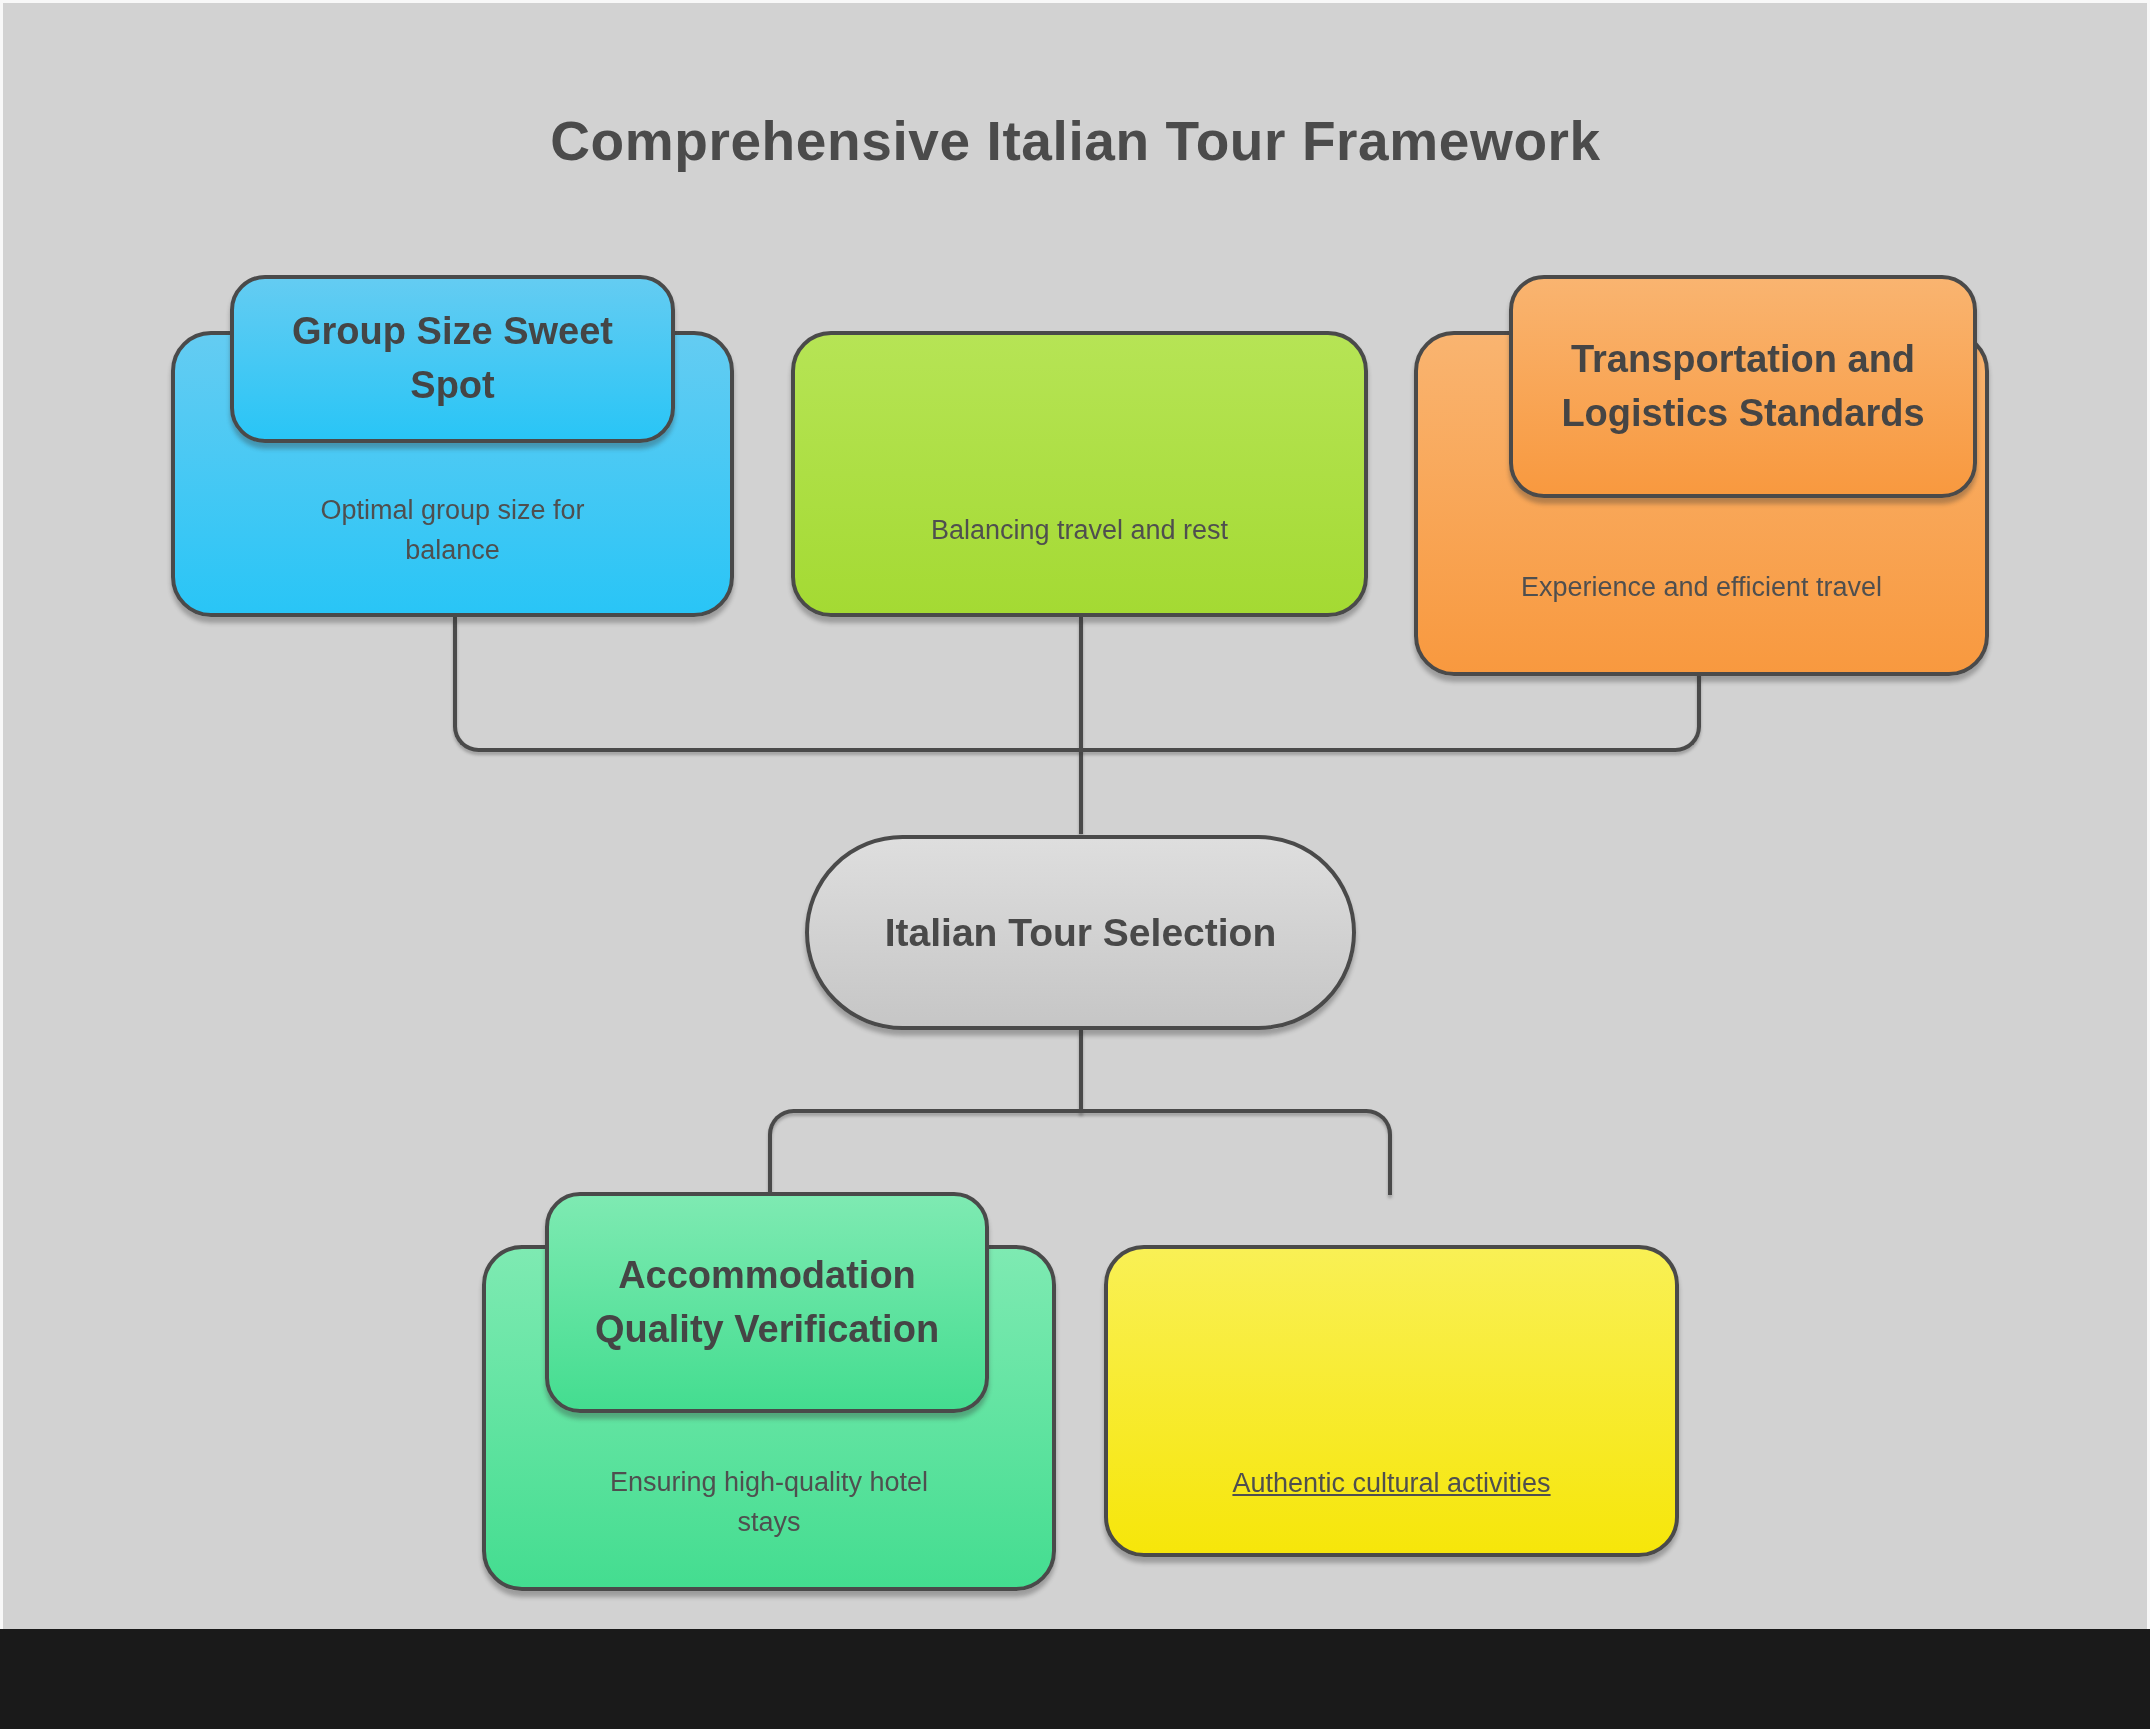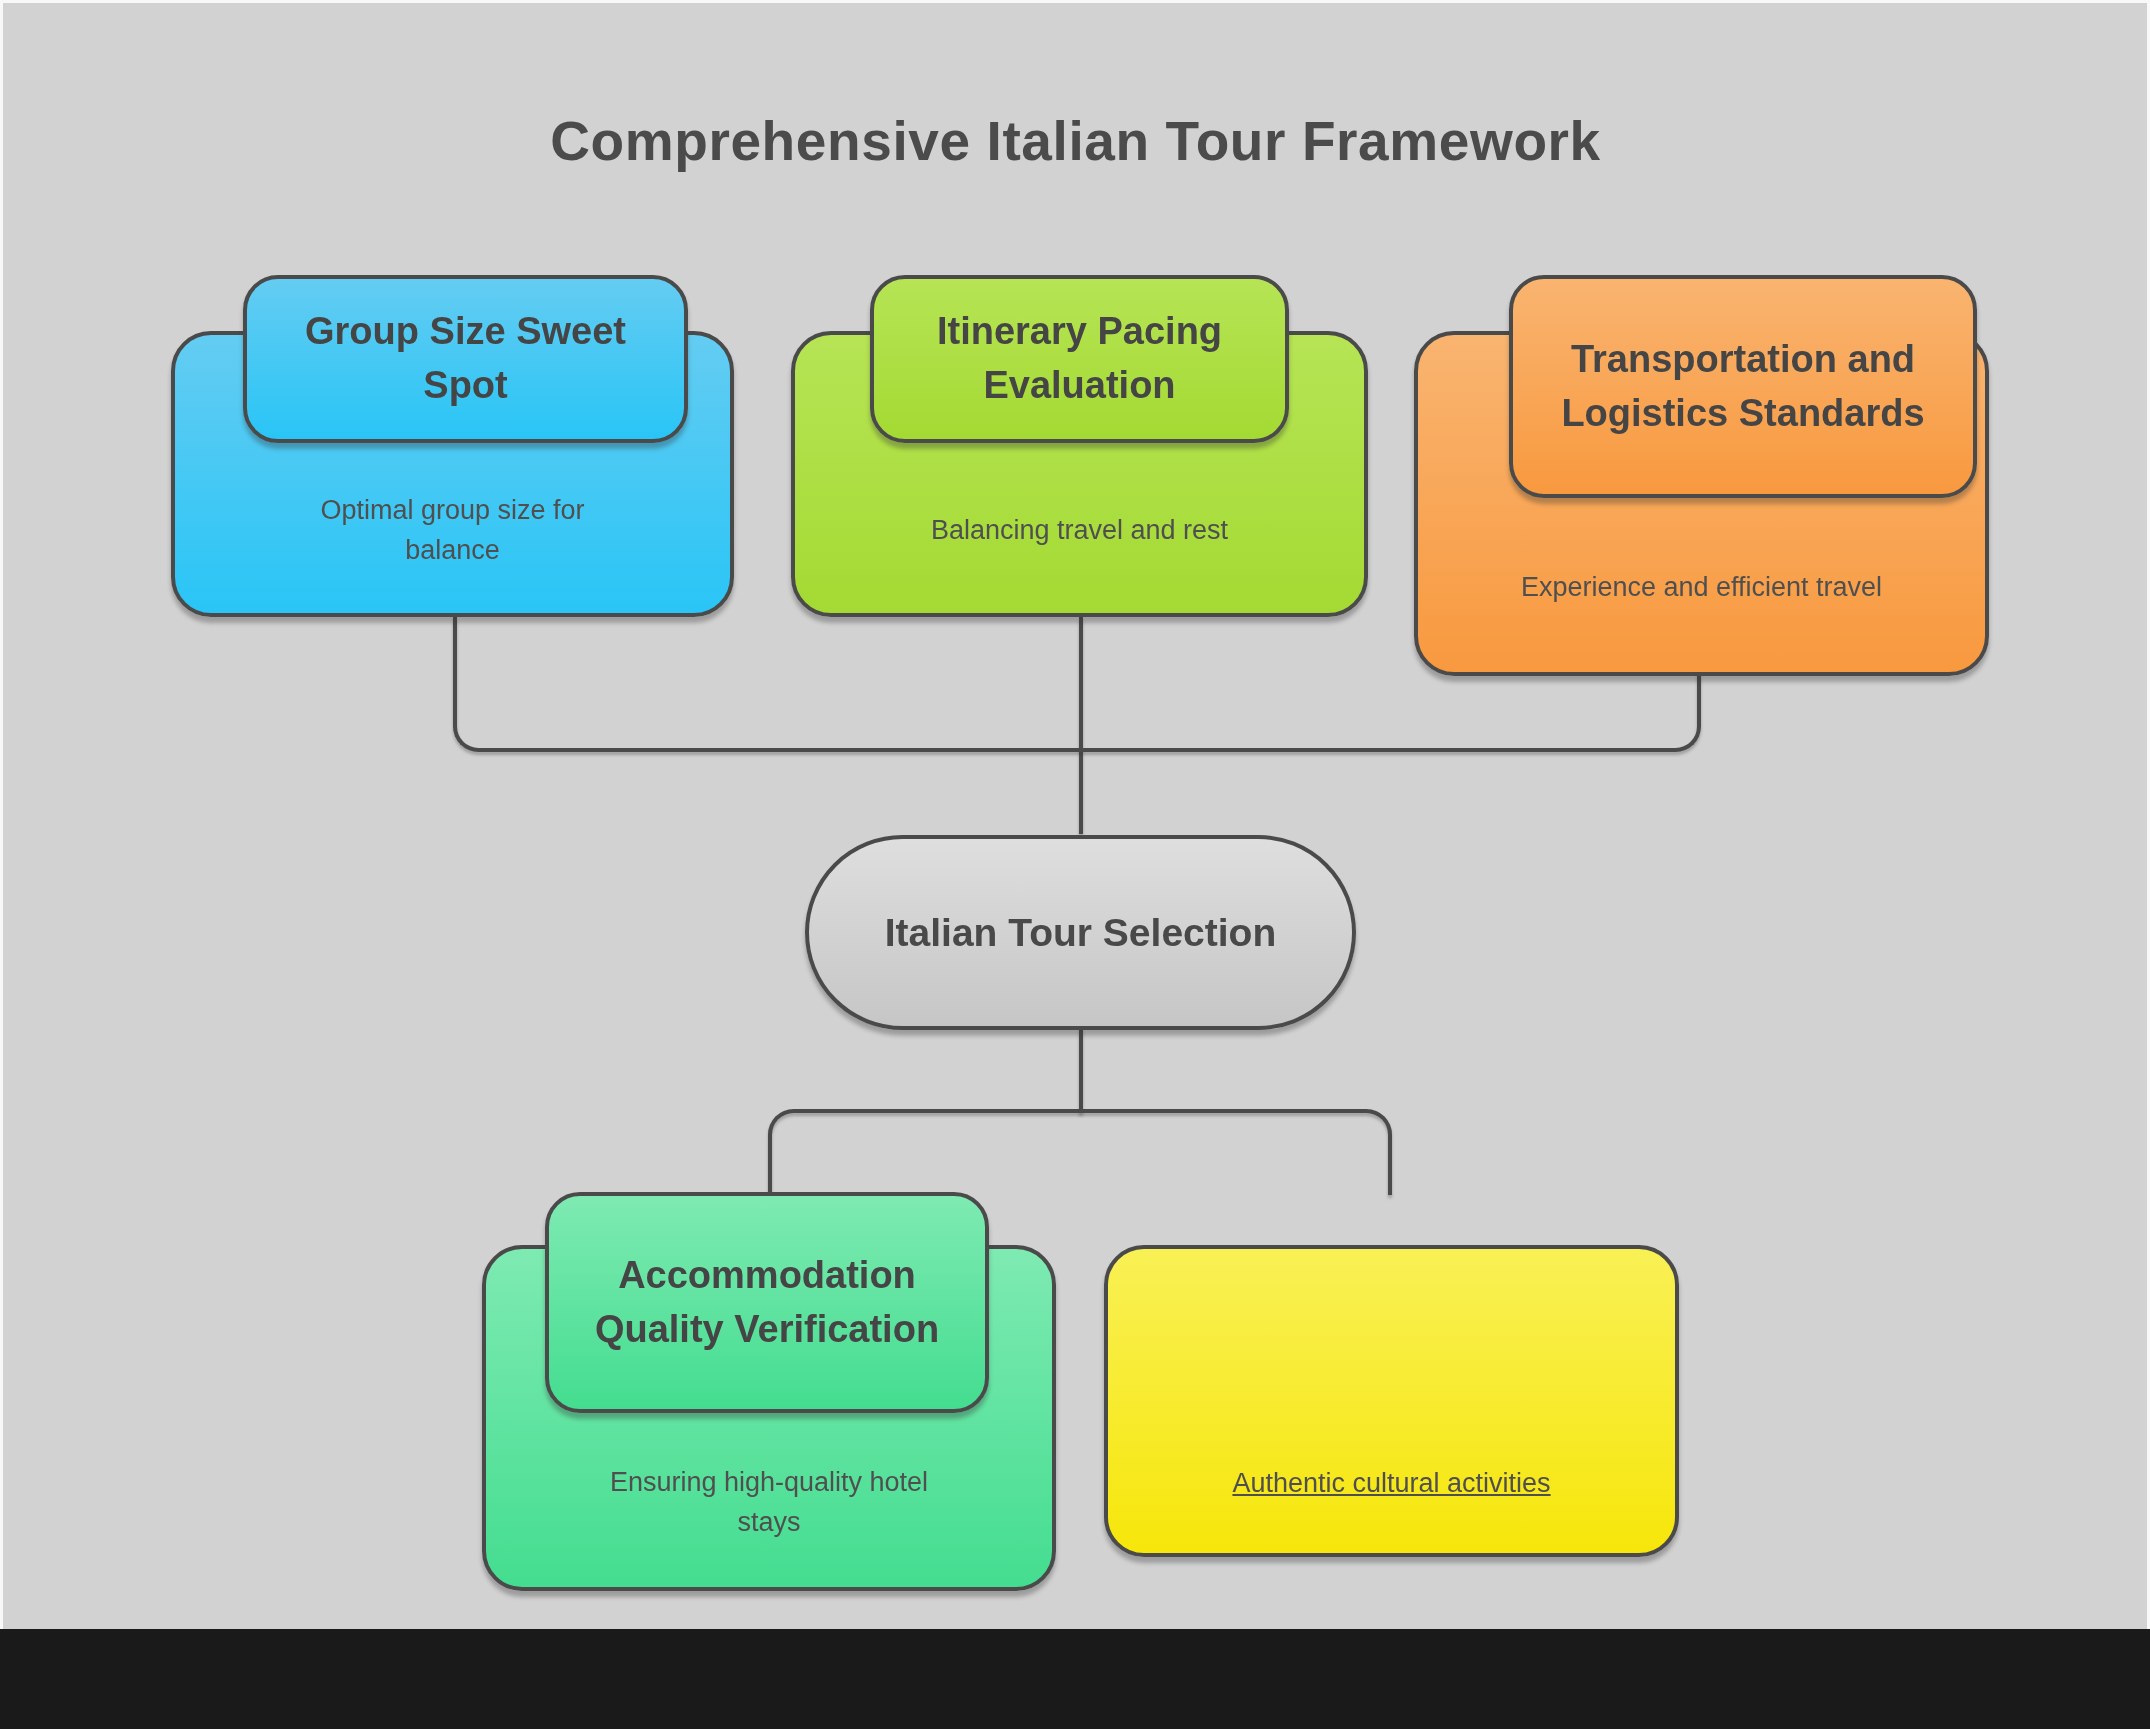--- a/index.html
+++ b/index.html
@@ -29,21 +29,21 @@
     background:linear-gradient(180deg,var(--c1),var(--c2));
     box-shadow:0 5.7px 4px rgba(50,50,50,0.33);}
   .outer-box{border-radius:40px;left:0;}
   .header-box{border-radius:35px;display:flex;align-items:center;justify-content:center;
     text-align:center;font-weight:bold;font-size:38px;line-height:1.42;color:#454545;}
   .subtitle-region{position:absolute;left:0;right:0;bottom:0;display:flex;align-items:center;
     justify-content:center;text-align:center;font-size:27px;line-height:1.5;color:#4f4f4f;}
 
   .g0{left:171px;top:275px;width:563px;height:343px;}
   .g0 .outer-box{top:56px;width:563px;height:286px;}
-  .g0 .header-box{left:72px;top:0;width:445px;height:168px;padding:0 14.2px;}
+  .g0 .header-box{left:59px;top:0;width:445px;height:168px;padding:0 14.2px;}
   .g0 .subtitle-region{top:112px;}
   .g0 .subtitle{max-width:319px;}
 
   .g1{left:791px;top:275px;width:577px;height:343px;}
   .g1 .outer-box{top:56px;width:577px;height:286px;}
   .g1 .header-box{left:79px;top:0;width:419px;height:168px;padding:0 14.2px;}
   .g1 .subtitle-region{top:112px;}
   .g1 .subtitle{max-width:364px;}
 
   .g2{left:1414px;top:275px;width:575px;height:401px;}
@@ -93,23 +93,20 @@
       <span>Group Size Sweet Spot</span>
     </div>
   </div>
 
   <div class="group g1" style="--c1: #b6e455; --c2: #a4da33;">
     <div class="outer-box">
       <div class="subtitle-region">
         <div class="subtitle">Balancing travel and rest</div>
       </div>
     </div>
-    <div class="header-box">
-      <span>Itinerary Pacing Evaluation</span>
-    </div>
   </div>
 
   <div class="group g2" style="--c1: #f9b470; --c2: #f8993f;">
     <div class="outer-box">
       <div class="subtitle-region">
         <div class="subtitle">Experience and efficient travel</div>
       </div>
     </div>
     <div class="header-box">
       <span>Transportation and Logistics Standards</span>

